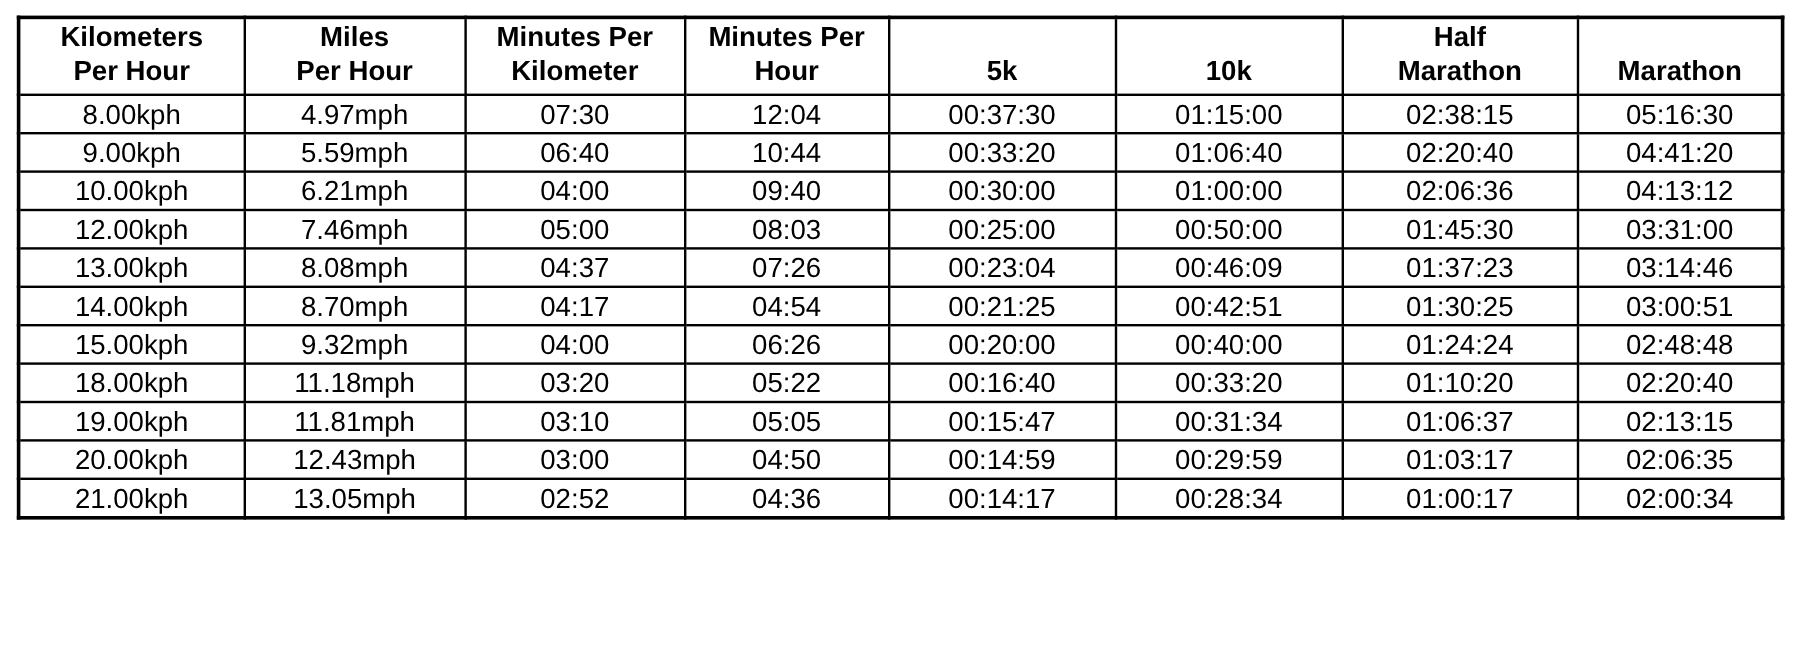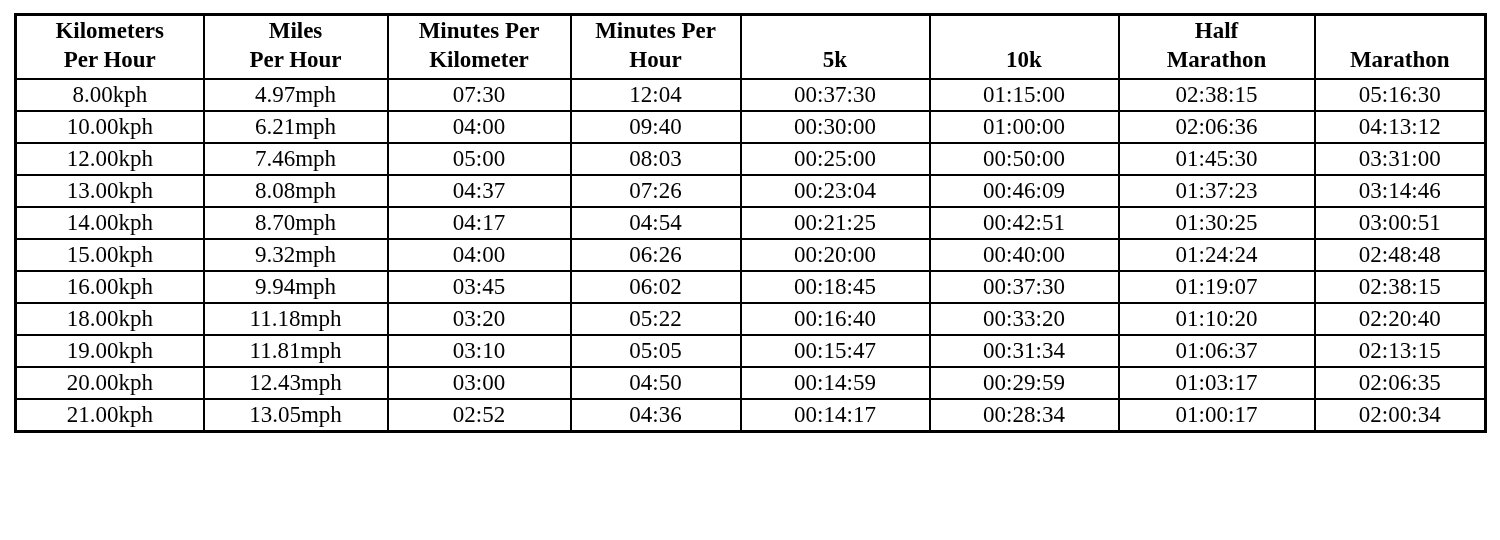--- a/index.html
+++ b/index.html
@@ -11,21 +11,20 @@
     width: 1500px;
     height: 540px;
     font-family: "Liberation Sans", sans-serif;
     color: #000000;
   }
   .canvas {
     position: relative;
     width: 1500px;
     height: 540px;
     background: #ffffff;
-    font-family: Liberation Serif, serif;
   }
   table.pace-table {
     position: absolute;
     left: 14px;
     top: 13px;
     width: 1470px;
     border-collapse: collapse;
     table-layout: fixed;
     border: 3px solid #000000;
     background: #ffffff;
@@ -107,20 +106,30 @@
           <td>8.00kph</td>
           <td>4.97mph</td>
           <td>07:30</td>
           <td>12:04</td>
           <td>00:37:30</td>
           <td>01:15:00</td>
           <td>02:38:15</td>
           <td>05:16:30</td>
         </tr>
         <tr>
+          <td>9.00kph</td>
+          <td>5.59mph</td>
+          <td>06:40</td>
+          <td>10:44</td>
+          <td>00:33:20</td>
+          <td>01:06:40</td>
+          <td>02:20:40</td>
+          <td>04:41:20</td>
+        </tr>
+        <tr>
           <td>10.00kph</td>
           <td>6.21mph</td>
           <td>04:00</td>
           <td>09:40</td>
           <td>00:30:00</td>
           <td>01:00:00</td>
           <td>02:06:36</td>
           <td>04:13:12</td>
         </tr>
         <tr>
@@ -157,30 +166,20 @@
           <td>15.00kph</td>
           <td>9.32mph</td>
           <td>04:00</td>
           <td>06:26</td>
           <td>00:20:00</td>
           <td>00:40:00</td>
           <td>01:24:24</td>
           <td>02:48:48</td>
         </tr>
         <tr>
-          <td>16.00kph</td>
-          <td>9.94mph</td>
-          <td>03:45</td>
-          <td>06:02</td>
-          <td>00:18:45</td>
-          <td>00:37:30</td>
-          <td>01:19:07</td>
-          <td>02:38:15</td>
-        </tr>
-        <tr>
           <td>18.00kph</td>
           <td>11.18mph</td>
           <td>03:20</td>
           <td>05:22</td>
           <td>00:16:40</td>
           <td>00:33:20</td>
           <td>01:10:20</td>
           <td>02:20:40</td>
         </tr>
         <tr>

